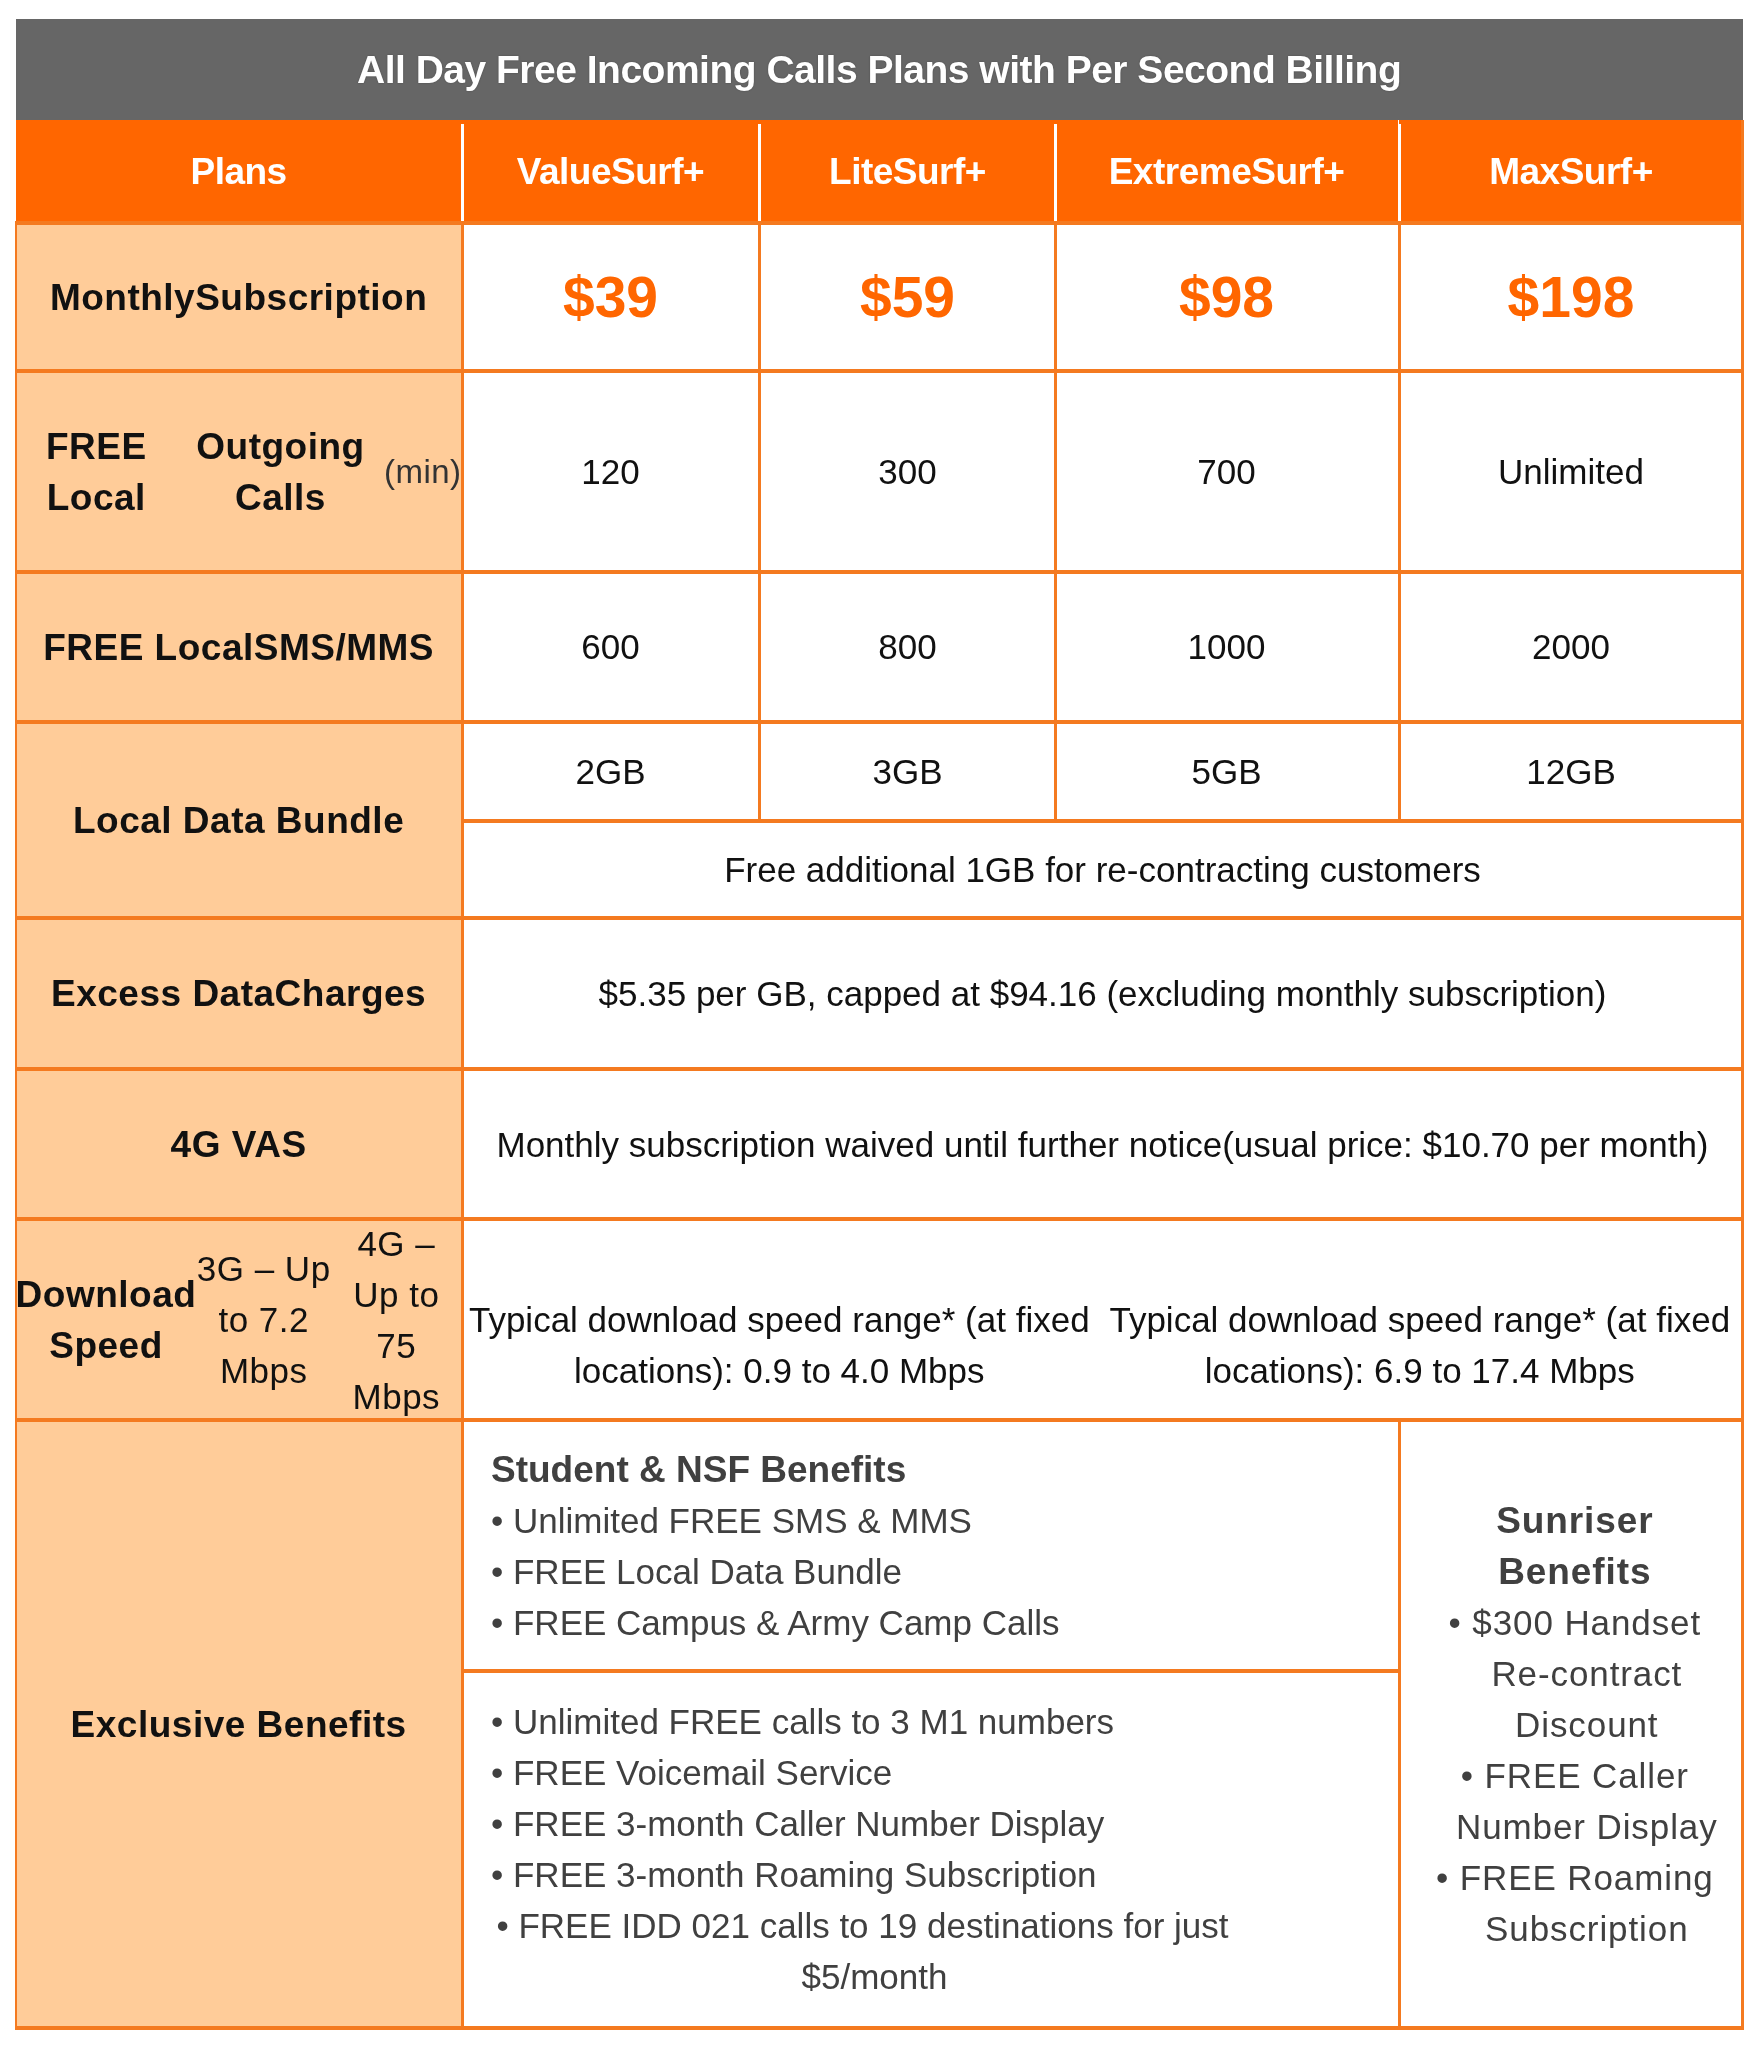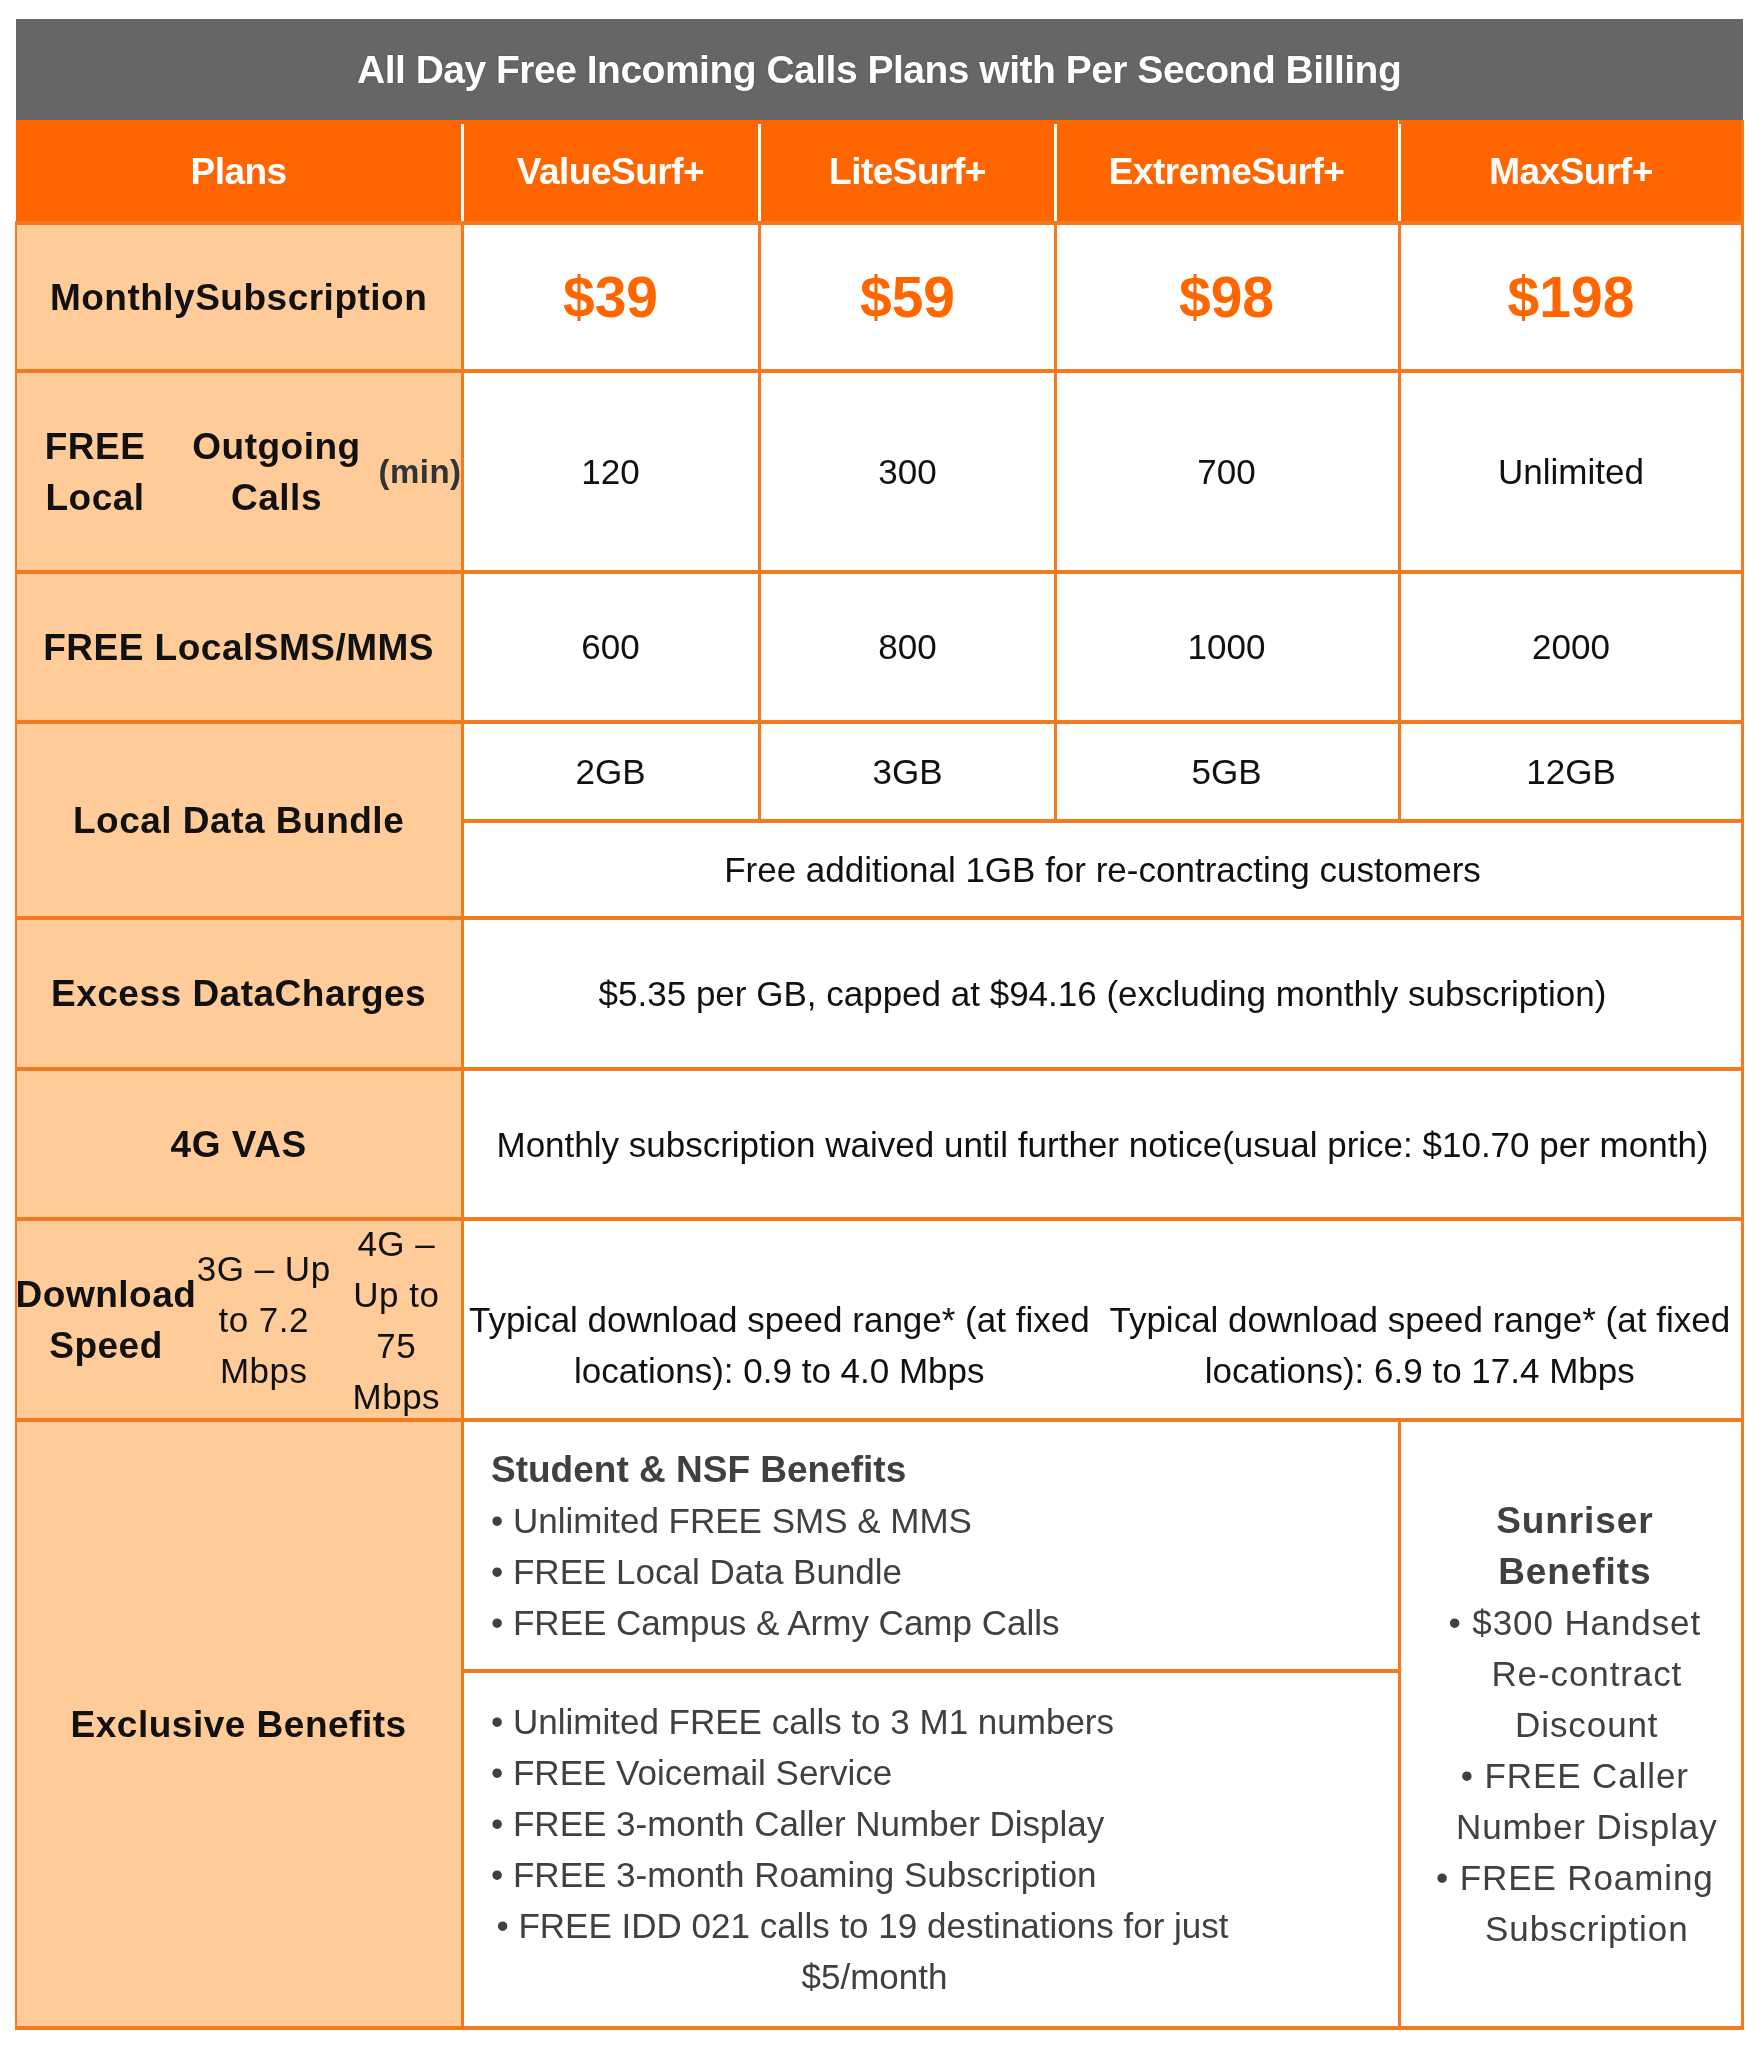--- a/index.html
+++ b/index.html
@@ -9,21 +9,21 @@
   .title-bar { left:15.6px; top:19px; width:1727px; height:101px; background:#666666;
                color:#fff; font-weight:bold; font-size:39px; display:flex;
                align-items:center; justify-content:center; letter-spacing:-0.5px;
                text-shadow:0 0 1.8px rgba(0,0,0,0.3); }
   .hdr { background:#FF6600; color:#fff; font-weight:bold; font-size:37px;
          display:flex; align-items:center; justify-content:center; letter-spacing:-0.5px; }
   .hdr-sep { background:#ffffff; width:2.8px; }
   .lbl { background:#FFCC99; font-weight:bold; font-size:37px; color:#111;
          display:flex; flex-direction:row; align-items:center; justify-content:center;
          text-align:center; line-height:51px; letter-spacing:0.5px; }
-  .lbl .sub { font-weight:bold; font-size:33px; color:#333; }
+  .lbl .sub { font-weight:normal; font-size:33px; color:#333; }
   .lbl .plain { font-weight:normal; font-size:35px; }
   .cell { background:#ffffff; display:flex; align-items:center; justify-content:center;
           text-align:center; font-size:35px; color:#111; }
   .price { color:#FF6600; font-weight:bold; font-size:57px; }
   .vline { background:#F47A20; width:2.8px; }
   .hline { background:#F47A20; height:3.7px; }
   .multi { flex-direction:row; line-height:51px; }
   .benefits { display:flex; flex-direction:column; justify-content:center;
               font-size:35px; line-height:51px; color:#404040; }
   .benefits .head { font-weight:bold; font-size:37px; }

